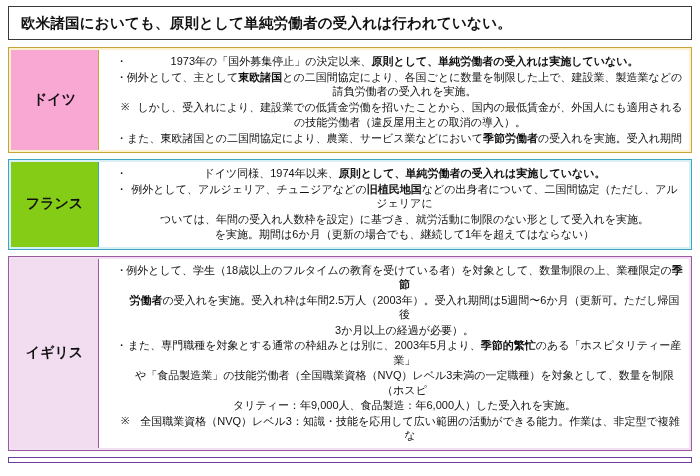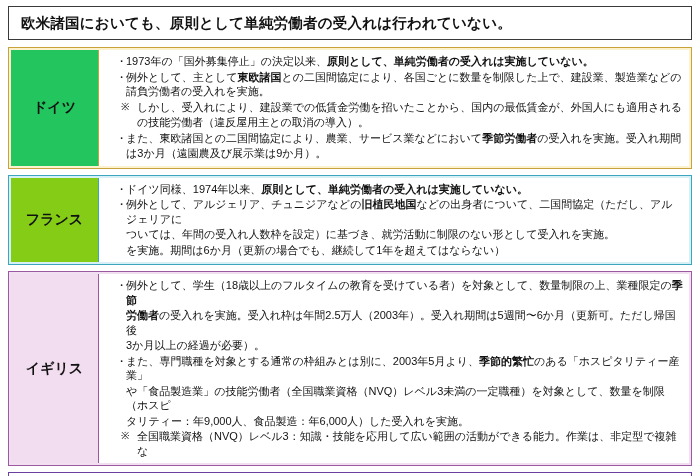--- a/index.html
+++ b/index.html
@@ -13,20 +13,21 @@
     font-family: "Liberation Sans", sans-serif;
     color: #111111;
     overflow: hidden;
   }
   .page {
     position: relative;
     width: 700px;
     height: 476px;
     box-sizing: border-box;
     padding: 6px 8px 9px 8px;
+    text-align: center;
   }
   
   .title-banner {
     border: 1px solid #3a3a3a;
     background: #ffffff;
     height: 32px;
     display: flex;
     align-items: center;
     padding-left: 12px;
     font-size: 14.5px;
@@ -92,21 +93,21 @@
   .line.cont {
     padding-left: 8px;
   }
   .line.cont-note {
     padding-left: 19px;
   }
   b { font-weight: bold; }
 
   
   .row-de { border-color: #c8a23a; background: #fdf2cf; }
-  .row-de .country { background: #22c55e; color: #111; border-right-color: #c8a23a; }
+  .row-de .country { background: #f9a8d4; color: #111; border-right-color: #c8a23a; }
   .row-fr { border-color: #3aa7bf; background: #d7f0f6; }
   .row-fr .country { background: #84cc16; color: #111; border-right-color: #3aa7bf; }
   .row-uk { border-color: #9b5aa0; background: #f3dff2; }
   .row-uk .country { background: #f1dcf0; color: #111; border-right-color: #9b5aa0; }
   .row-us { border-color: #6a3fa0; background: #ffffff; }
 
   .row-de .body, .row-fr .body, .row-uk .body, .row-us .body { background: #ffffff; }
   .row-de { padding: 2px; }
   .row-fr { padding: 2px; }
   .row-uk { padding: 2px; }
@@ -124,21 +125,20 @@
   <div class="rows">
 
     <div class="row row-de">
       <div class="country">ドイツ</div>
       <div class="body">
           <p class="line bullet">1973年の「国外募集停止」の決定以来、<b>原則として、単純労働者の受入れは実施していない。</b></p>
           <p class="line bullet">例外として、主として<b>東欧諸国</b>との二国間協定により、各国ごとに数量を制限した上で、建設業、製造業などの請負労働者の受入れを実施。</p>
           <p class="line note">しかし、受入れにより、建設業での低賃金労働を招いたことから、国内の最低賃金が、外国人にも適用される</p>
           <p class="line cont-note">の技能労働者（違反屋用主との取消の導入）。</p>
           <p class="line bullet">また、東欧諸国との二国間協定により、農業、サービス業などにおいて<b>季節労働者</b>の受入れを実施。受入れ期間</p>
-          <p class="line cont">は3か月（遠園農及び展示業は9か月）。</p>
         </div>
     </div>
 
     <div class="row row-fr">
       <div class="country">フランス</div>
       <div class="body">
           <p class="line bullet">ドイツ同様、1974年以来、<b>原則として、単純労働者の受入れは実施していない。</b></p>
           <p class="line bullet">例外として、アルジェリア、チュニジアなどの<b>旧植民地国</b>などの出身者について、二国間協定（ただし、アルジェリアに</p>
           <p class="line cont">ついては、年間の受入れ人数枠を設定）に基づき、就労活動に制限のない形として受入れを実施。</p>
           <p class="line cont">を実施。期間は6か月（更新の場合でも、継続して1年を超えてはならない）</p>

